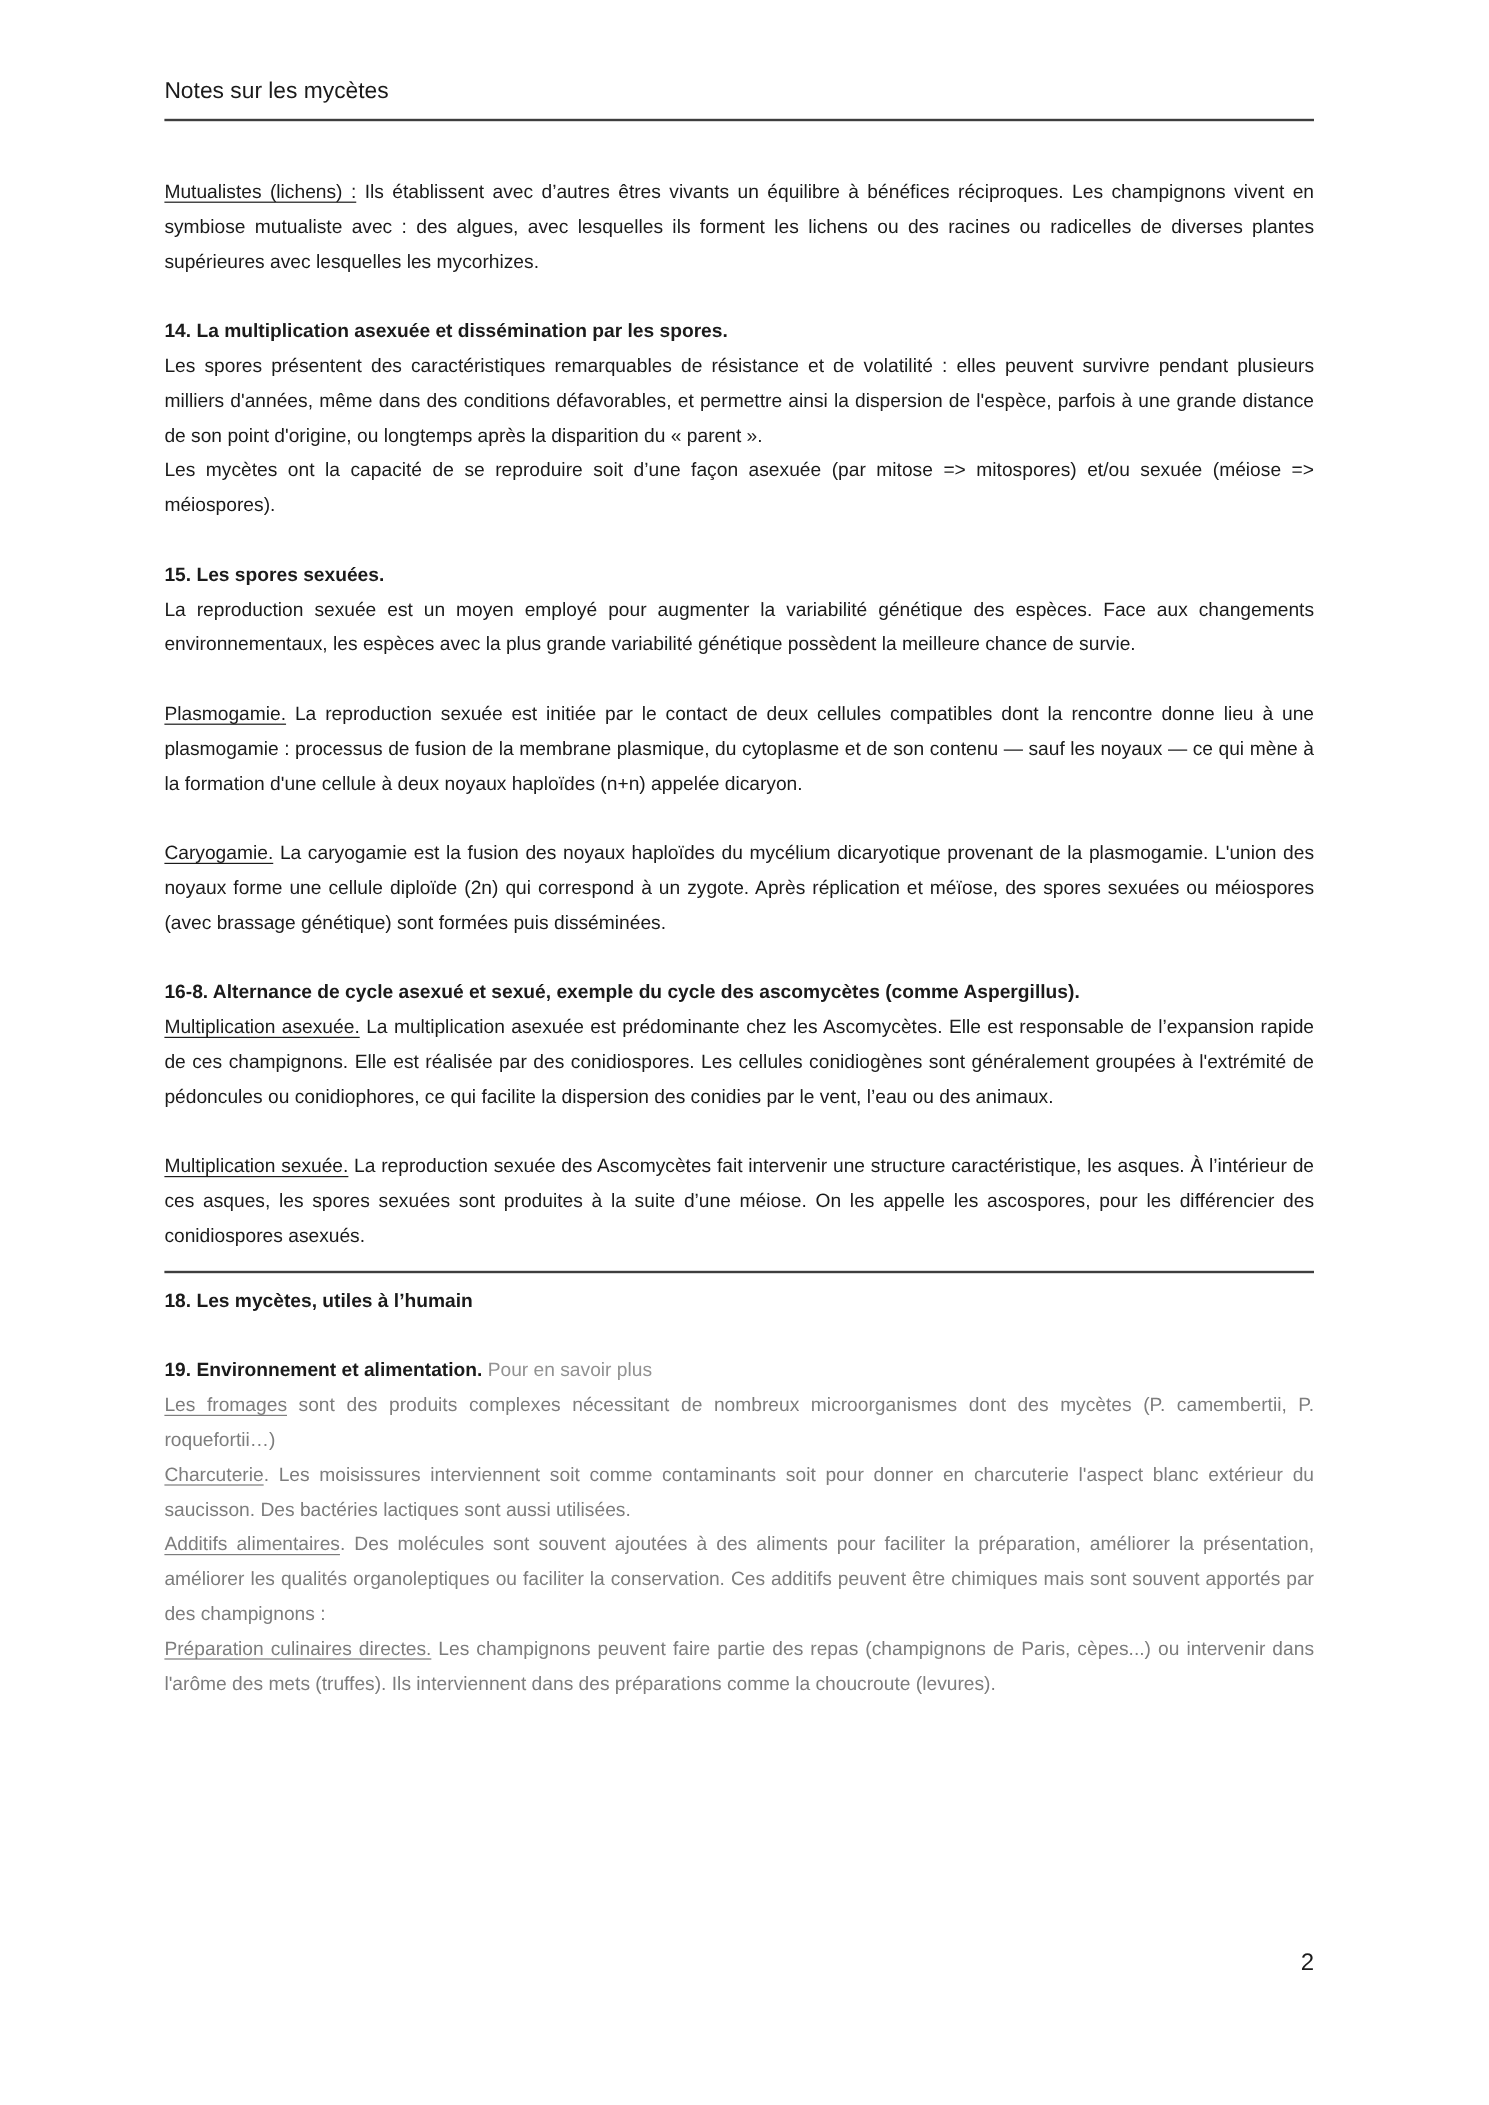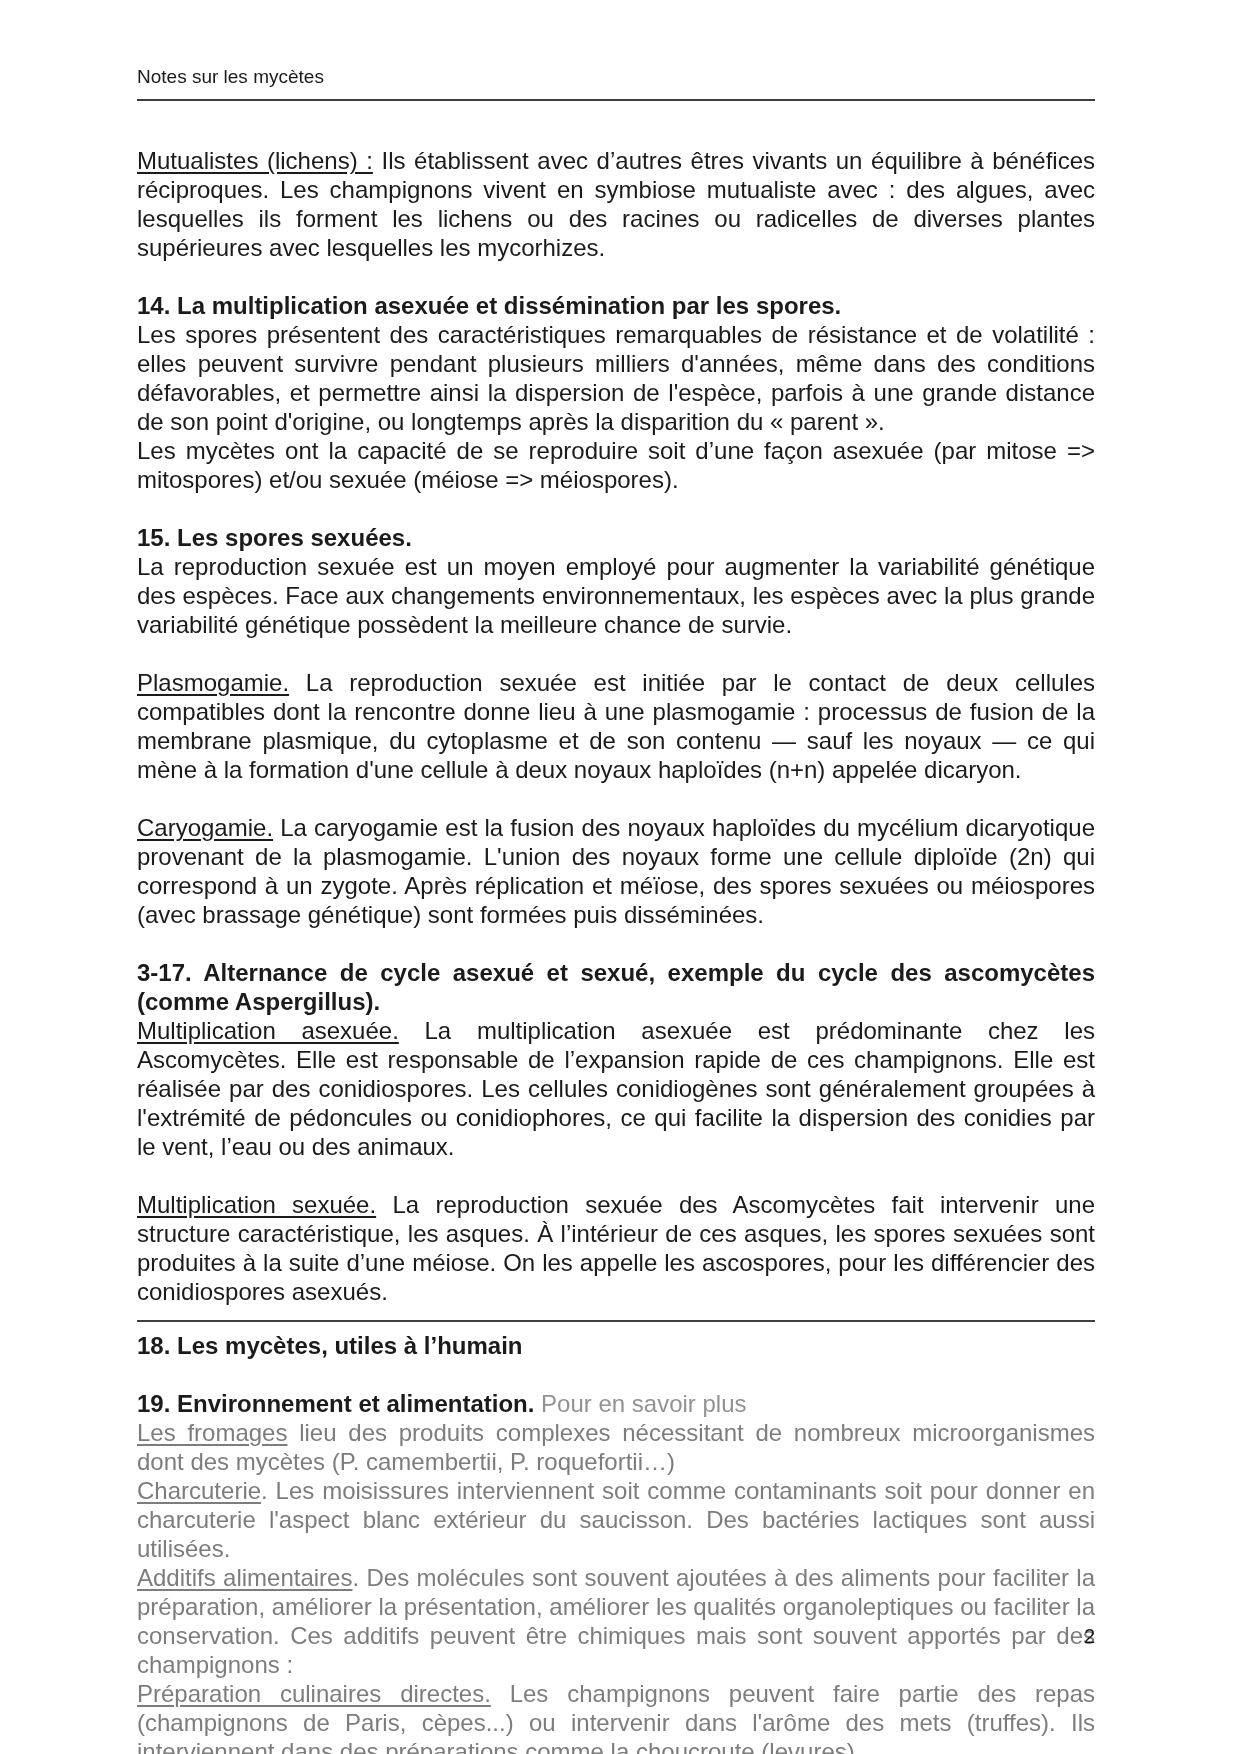--- a/index.html
+++ b/index.html
@@ -26,21 +26,21 @@
   }
   .header-rule {
     border: none;
     border-top: 2px solid #3e3e3e;
     margin: 9px 0 0 0;
   }
   
   .content { margin-top: 45px; }
   .para {
     margin: 0;
-    font-size: 24px;
+    font-size: 16px;
     line-height: 29px;
     text-align: justify;
     color: #1b1b1b;
   }
   .para.hd { font-weight: bold; }
   .para.gray { color: #7d7d7d; }
   .blank { height: 29px; }
   .rule {
     border: none;
     border-top: 2px solid #3e3e3e;
@@ -76,28 +76,28 @@
         <p class="para"><span class="run">Les spores présentent des caractéristiques remarquables de résistance et de volatilité : elles peuvent survivre pendant plusieurs milliers d'années, même dans des conditions défavorables, et permettre ainsi la dispersion de l'espèce, parfois à une grande distance de son point d'origine, ou longtemps après la disparition du « parent ».</span></p>
         <p class="para"><span class="run">Les mycètes ont la capacité de se reproduire soit d’une façon asexuée (par mitose =&gt; mitospores) et/ou sexuée (méiose =&gt; méiospores).</span></p>
         <div class="blank"></div>
         <p class="para hd"><span class="run b">15. Les spores sexuées.</span></p>
         <p class="para"><span class="run">La reproduction sexuée est un moyen employé pour augmenter la variabilité génétique des espèces. Face aux changements environnementaux, les espèces avec la plus grande variabilité génétique possèdent la meilleure chance de survie.</span></p>
         <div class="blank"></div>
         <p class="para"><span class="run u">Plasmogamie.</span><span class="run"> La reproduction sexuée est initiée par le contact de deux cellules compatibles dont la rencontre donne lieu à une plasmogamie : processus de fusion de la membrane plasmique, du cytoplasme et de son contenu — sauf les noyaux — ce qui mène à la formation d'une cellule à deux noyaux haploïdes (n+n) appelée dicaryon.</span></p>
         <div class="blank"></div>
         <p class="para"><span class="run u">Caryogamie.</span><span class="run"> La caryogamie est la fusion des noyaux haploïdes du mycélium dicaryotique provenant de la plasmogamie. L'union des noyaux forme une cellule diploïde (2n) qui correspond à un zygote. Après réplication et méïose, des spores sexuées ou méiospores (avec brassage génétique) sont formées puis disséminées.</span></p>
         <div class="blank"></div>
-        <p class="para hd"><span class="run b">3-17. Alternance de cycle asexué et sexué, exemple du cycle des ascomycètes (comme </span><span class="run b i">Aspergillus</span><span class="run b">).</span></p>
+        <p class="para hd"><span class="run b">16-8. Alternance de cycle asexué et sexué, exemple du cycle des ascomycètes (comme </span><span class="run b i">Aspergillus</span><span class="run b">).</span></p>
         <p class="para"><span class="run u">Multiplication asexuée.</span><span class="run"> La multiplication asexuée est prédominante chez les Ascomycètes. Elle est responsable de l’expansion rapide de ces champignons. Elle est réalisée par des conidiospores. Les cellules conidiogènes sont généralement groupées à l'extrémité de pédoncules ou conidiophores, ce qui facilite la dispersion des conidies par le vent, l’eau ou des animaux.</span></p>
         <div class="blank"></div>
         <p class="para"><span class="run u">Multiplication sexuée.</span><span class="run"> La reproduction sexuée des Ascomycètes fait intervenir une structure caractéristique, les asques. À l’intérieur de ces asques, les spores sexuées sont produites à la suite d’une méiose. On les appelle les ascospores, pour les différencier des conidiospores asexués.</span></p>
         <div class="rule"></div>
         <p class="para hd"><span class="run b">18. Les mycètes, utiles à l’humain</span></p>
         <div class="blank"></div>
         <p class="para hd"><span class="run b">19. Environnement et alimentation. </span><span class="run lt">Pour en savoir plus</span></p>
-        <p class="para gray"><span class="run u">Les fromages</span><span class="run"> lieu des produits complexes nécessitant de nombreux microorganismes dont des mycètes (</span><span class="run i">P. camembertii</span><span class="run">, </span><span class="run i">P. roquefortii</span><span class="run">…)</span></p>
+        <p class="para gray"><span class="run u">Les fromages</span><span class="run"> sont des produits complexes nécessitant de nombreux microorganismes dont des mycètes (</span><span class="run i">P. camembertii</span><span class="run">, </span><span class="run i">P. roquefortii</span><span class="run">…)</span></p>
         <p class="para gray"><span class="run u">Charcuterie</span><span class="run">. Les moisissures interviennent soit comme contaminants soit pour donner en charcuterie l'aspect blanc extérieur du saucisson. Des bactéries lactiques sont aussi utilisées.</span></p>
         <p class="para gray"><span class="run u">Additifs alimentaires</span><span class="run">. Des molécules sont souvent ajoutées à des aliments pour faciliter la préparation, améliorer la présentation, améliorer les qualités organoleptiques ou faciliter la conservation. Ces additifs peuvent être chimiques mais sont souvent apportés par des champignons :</span></p>
         <p class="para gray"><span class="run u">Préparation culinaires directes.</span><span class="run"> Les champignons peuvent faire partie des repas (champignons de Paris, cèpes...) ou intervenir dans l'arôme des mets (truffes). Ils interviennent dans des préparations comme la choucroute (levures).</span></p>
       </div>
   </div>
   <div class="page-number">2</div>
 </div>
 
 </body></html>

